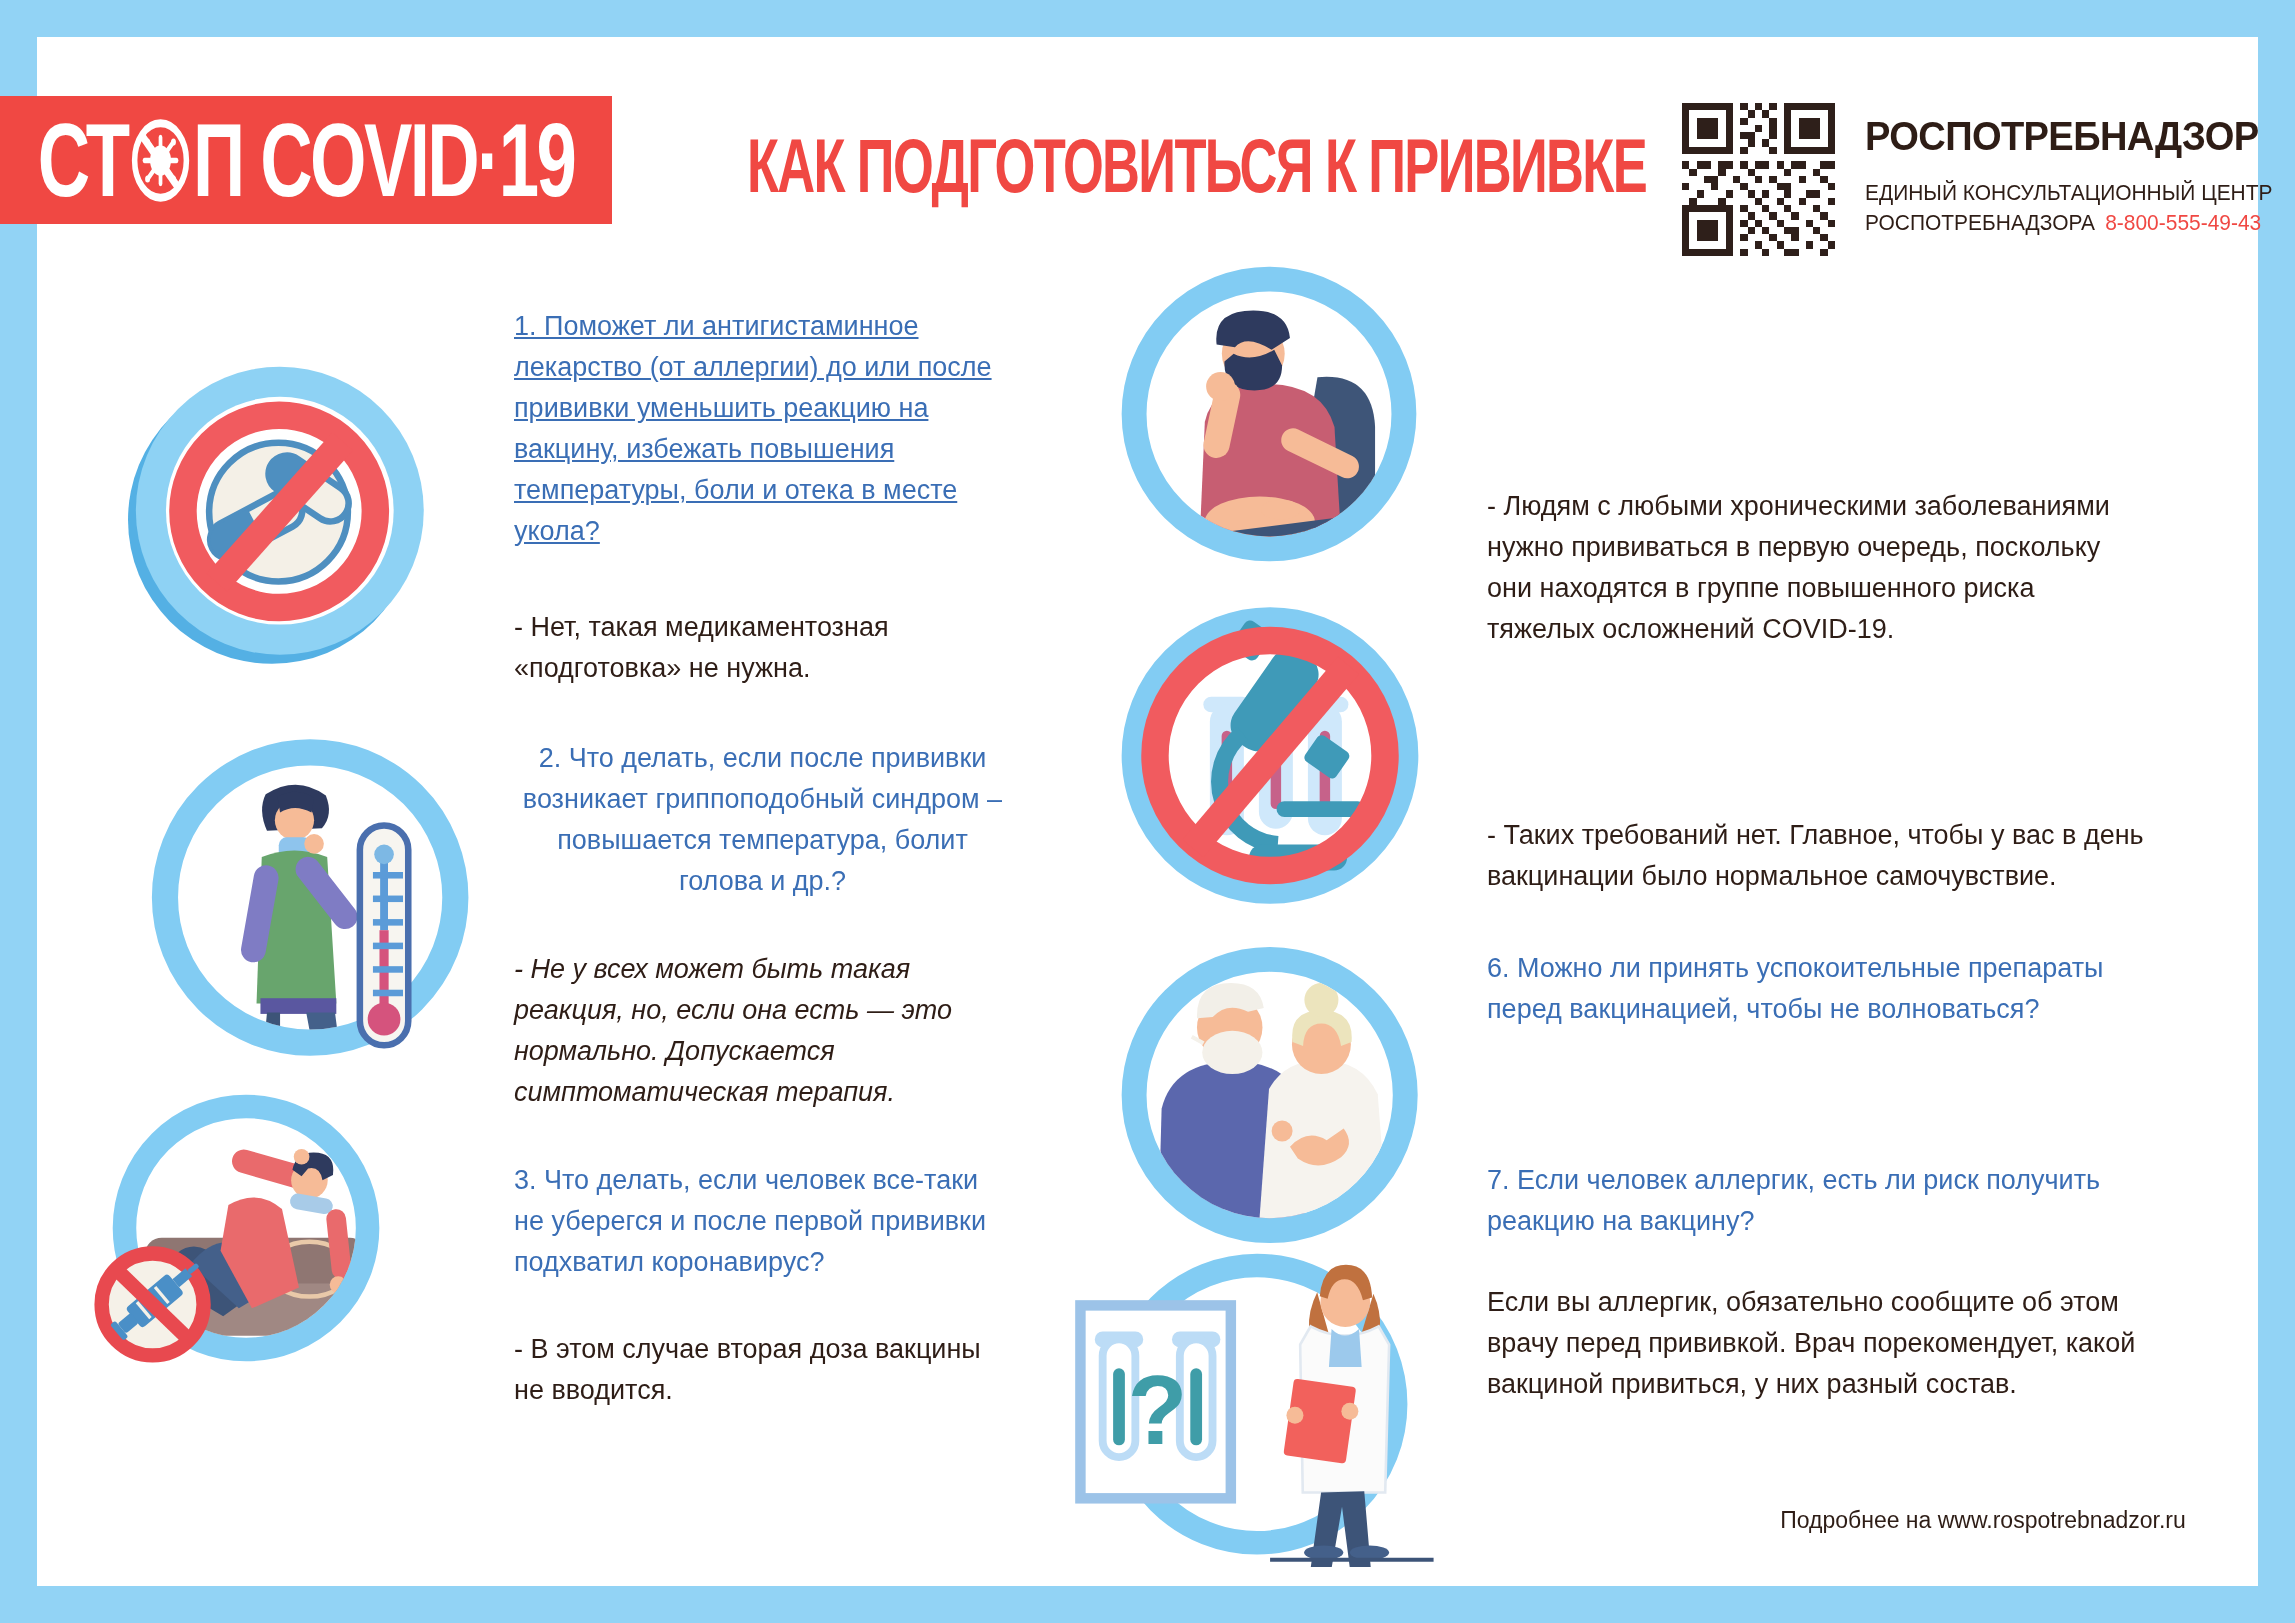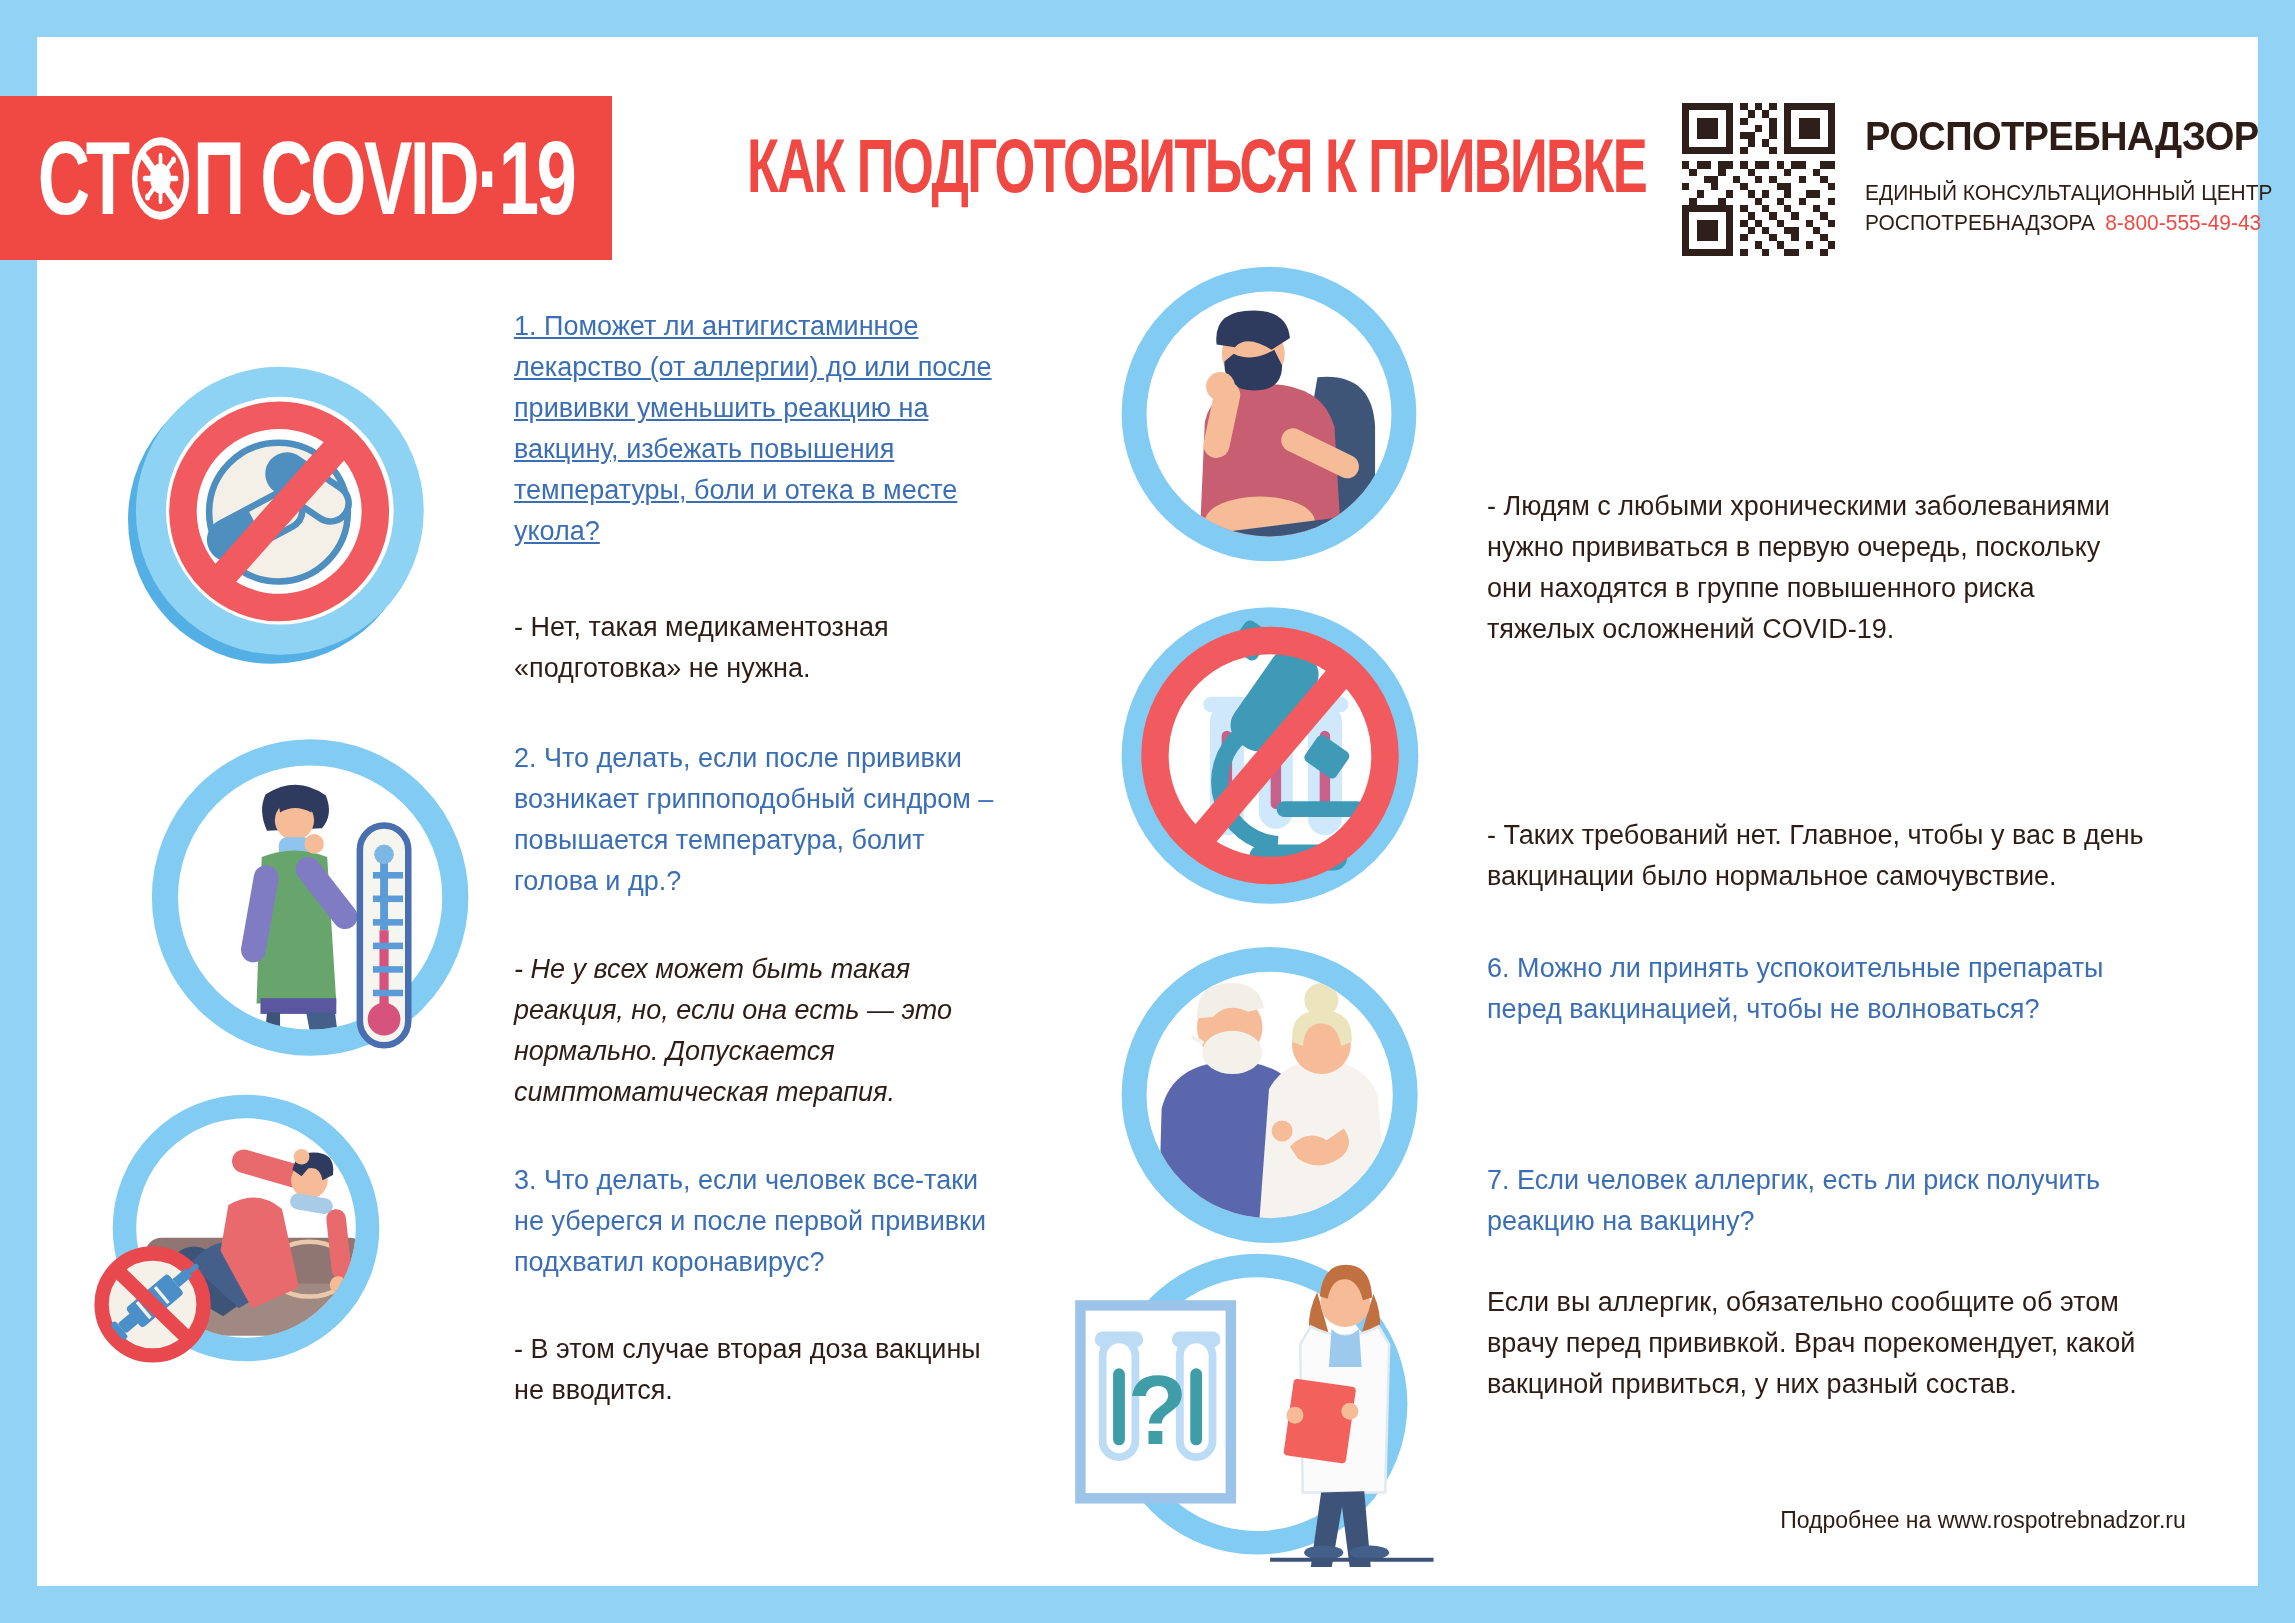--- a/index.html
+++ b/index.html
@@ -7,21 +7,21 @@
     position:relative;width:2295px;height:1623px;background:#ffffff;
     font-family:"Liberation Sans",sans-serif;overflow:hidden;
   }
   .frame{position:absolute;background:var(--frame_blue,#92d3f5);z-index:1;}
   .frame.t{left:0;top:0;width:2295px;height:37px;}
   .frame.b{left:0;top:1586px;width:2295px;height:37px;}
   .frame.l{left:0;top:0;width:37px;height:1623px;}
   .frame.r{left:2258px;top:0;width:37px;height:1623px;}
 
   .banner{
-    position:absolute;left:0;top:96px;width:612px;height:164px;
+    position:absolute;left:0;top:96px;width:612px;height:128px;
     background:var(--accent_red,#f04843);z-index:2;
     display:flex;align-items:center;justify-content:center;
   }
   .logo{
     display:flex;align-items:center;gap:2.6px;color:#fff;
     font-weight:bold;font-size:93px;letter-spacing:-3.3px;white-space:nowrap;
     transform:scale(0.78,1.12);
   }
   .logo svg{flex:0 0 auto;}
 
@@ -39,21 +39,21 @@
     transform:scaleX(0.93);transform-origin:left center;margin-bottom:18.3px;
   }
   .agency-line{font-size:21.6px;line-height:30px;white-space:nowrap;transform:scaleX(0.97);transform-origin:left center;}
   .agency-line .phone{color:var(--phone_red,#f04843);margin-left:10.5px;}
 
   .txt{position:absolute;margin:0;font-size:27px;line-height:41px;z-index:2;}
   .mid{left:514px;width:497px;}
   .rightcol{left:1487px;width:661px;}
   .q{color:var(--question_blue,#3a6eb5);}
   .a{color:var(--text_dark,#2e1d16);}
-  #q1{top:306px;text-decoration:underline;}  #a1{top:607px;}  #q2{top:738px;} #a2{top:949px;font-style:italic;}
+  #q1{top:306px;text-decoration:underline;}  #a1{top:607px;}  #q2{top:738px;text-align:center;} #a2{top:949px;font-style:italic;}
   #q3{top:1160px;} #a3{top:1329px;}
   #q4{top:306px;}  #a4{top:486px;}  #q5{top:693px;} #a5{top:815px;}
   #q6{top:948px;} #a6{top:1066px;} #q7{top:1160px;} #a7{top:1282px;}
 
   .illus{position:absolute;z-index:2;}
   #ill1{left:128px;top:360px;width:301px;height:308px;}
   #ill2{left:149px;top:734px;width:321px;height:327px;}
   #ill3{left:79px;top:1094px;width:321px;height:281px;}
   #ill4{left:1121px;top:266px;width:296px;height:296px;}
   #ill5{left:1121px;top:605px;width:298px;height:301px;}

